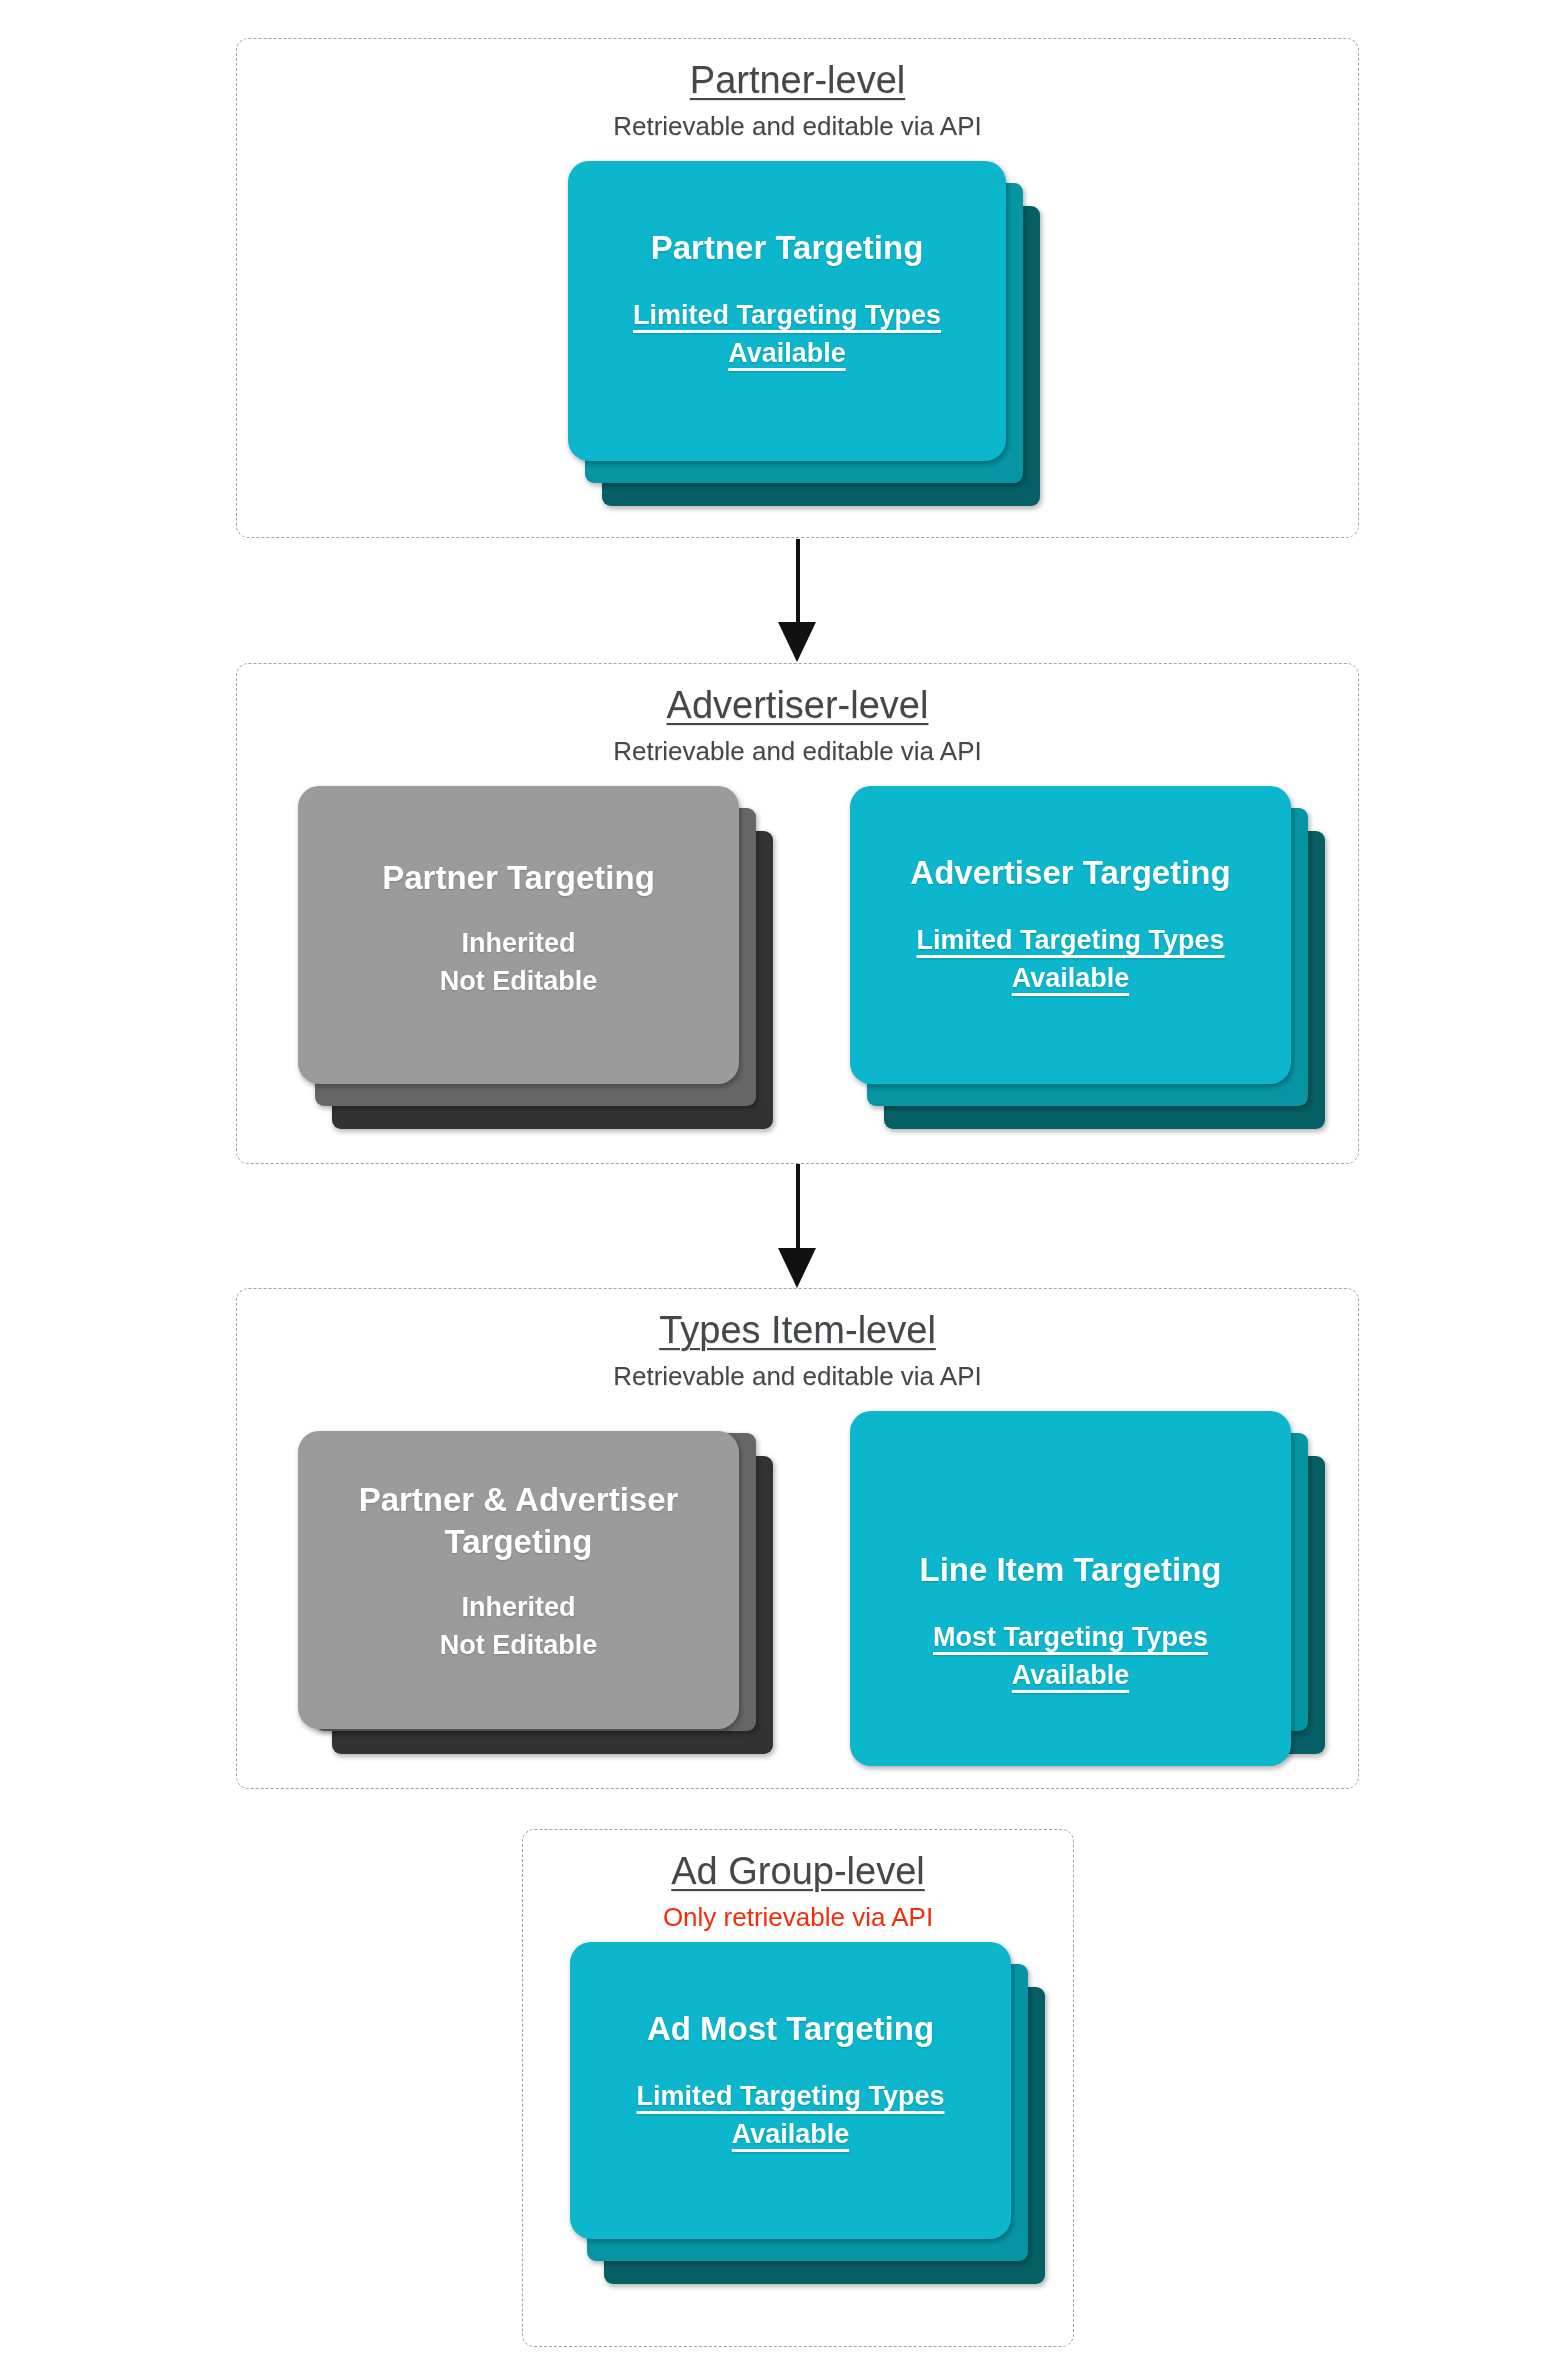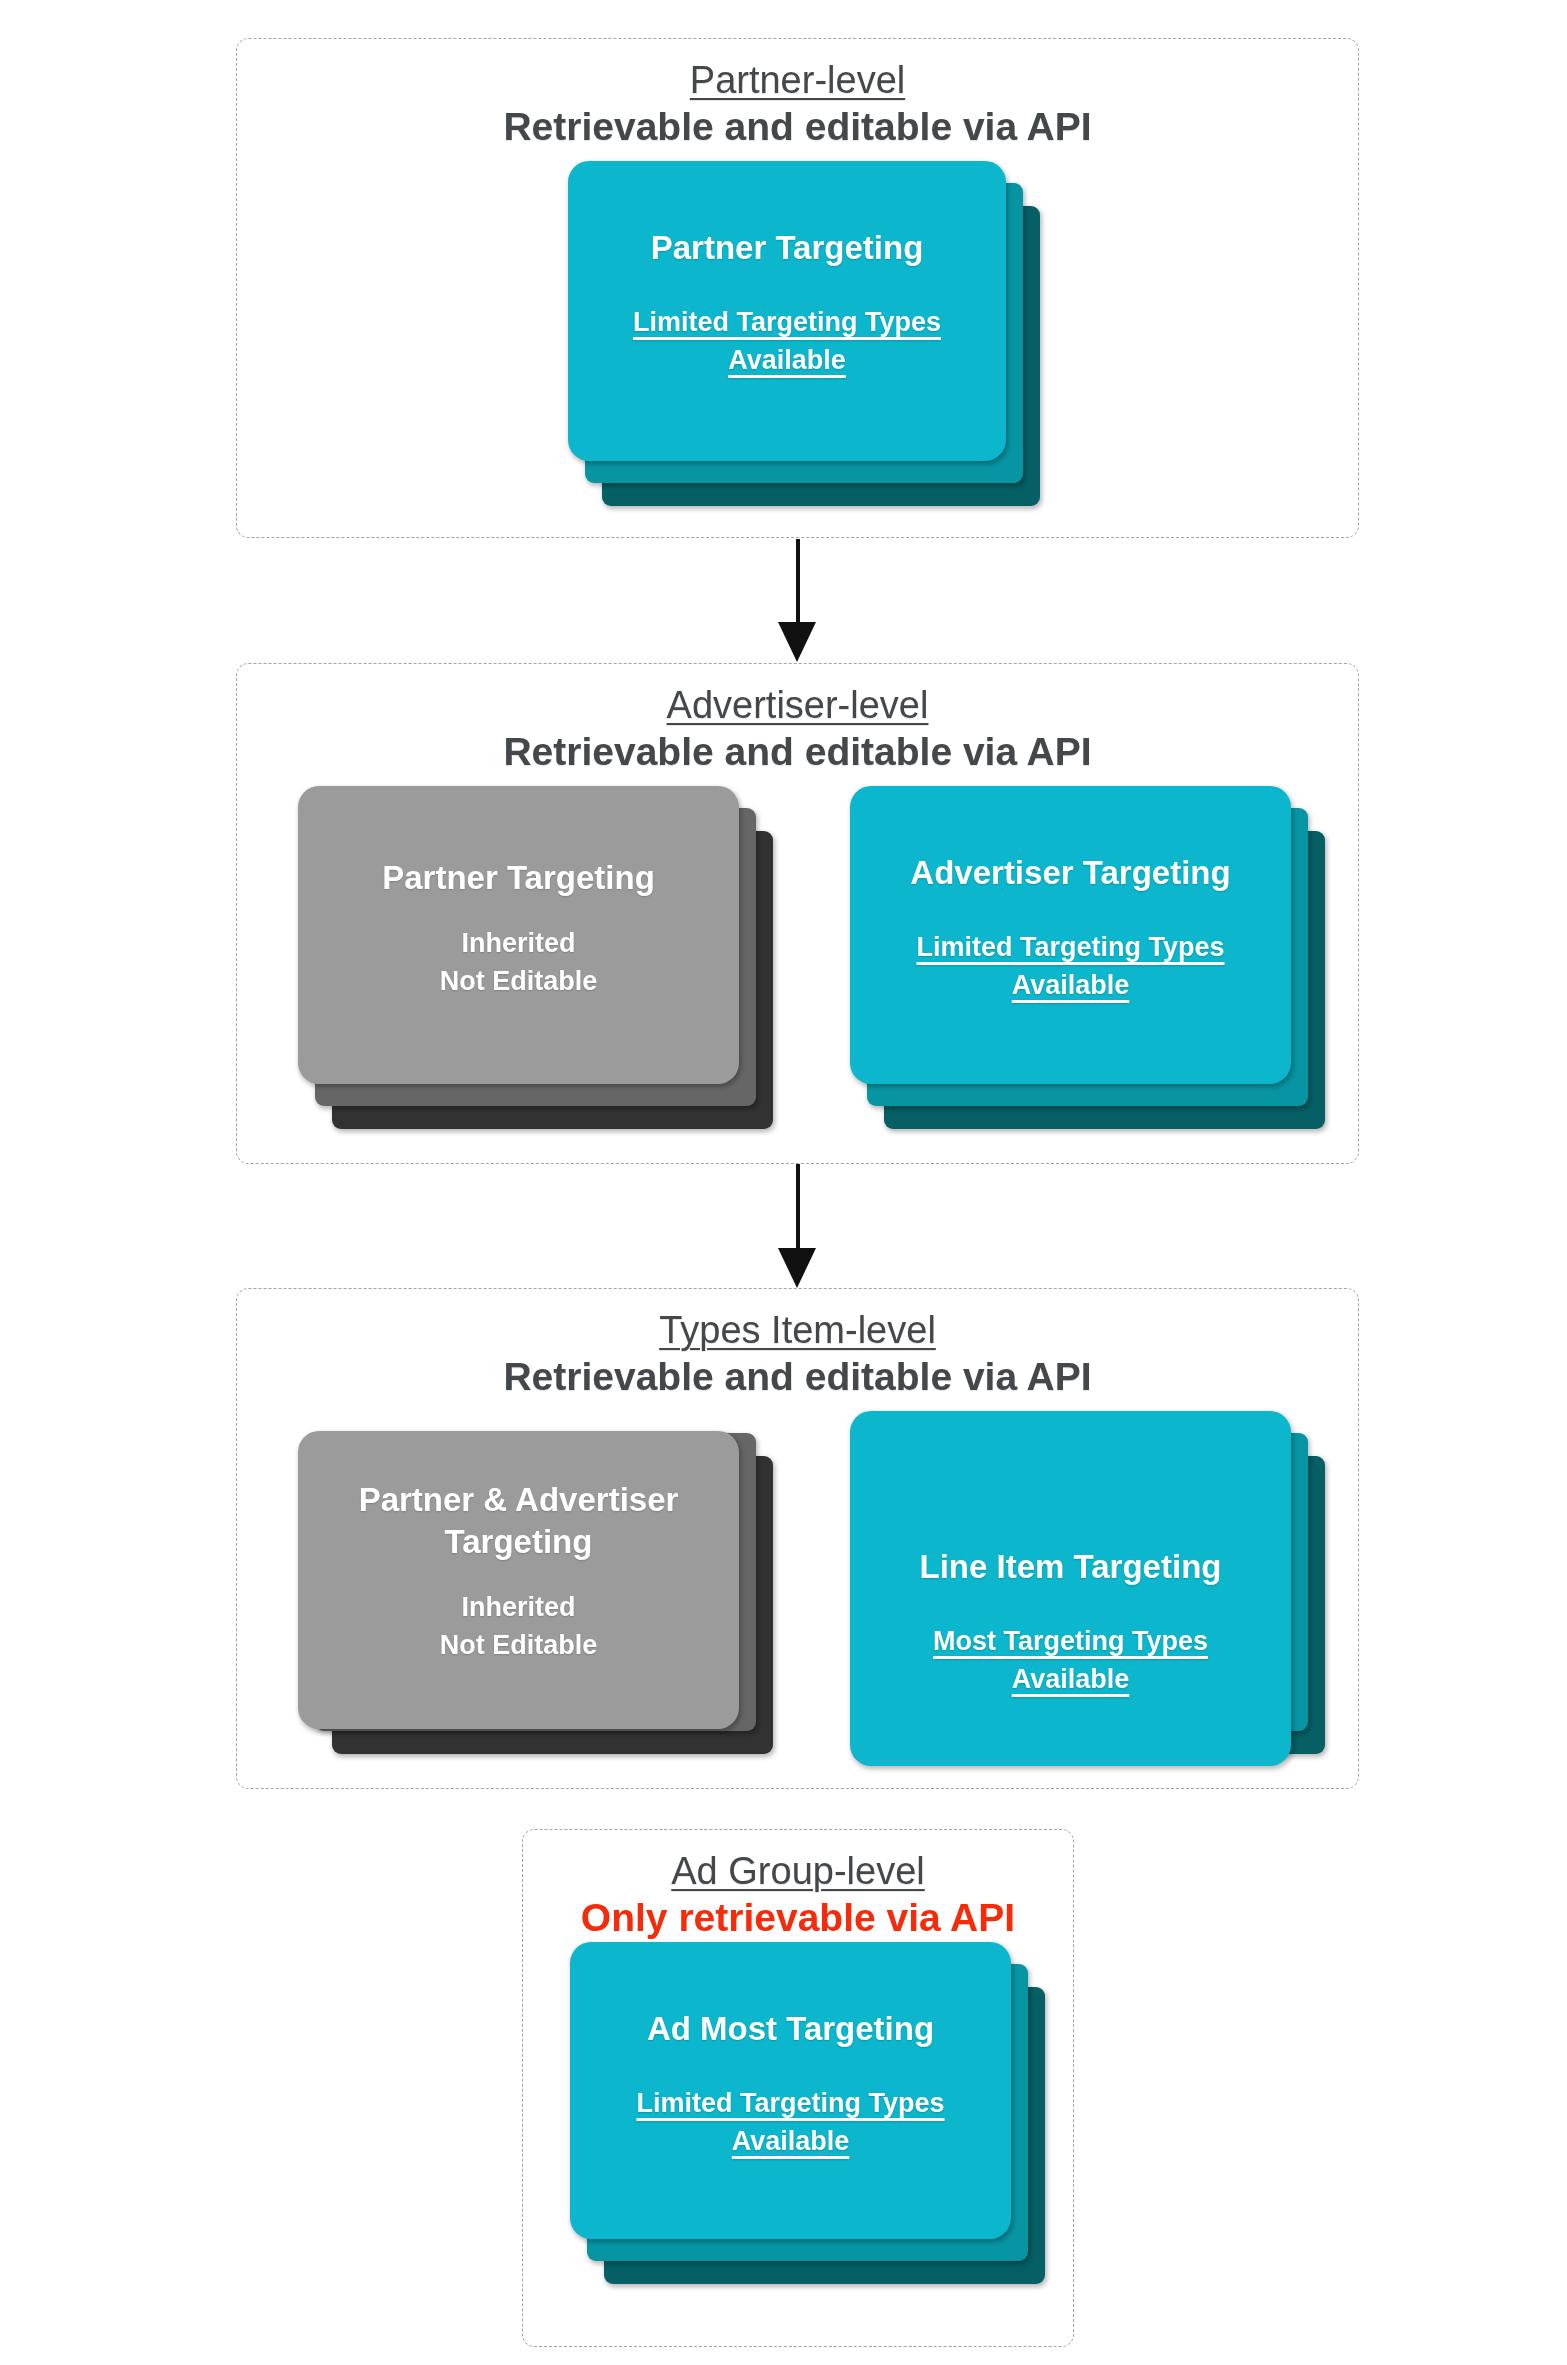--- a/index.html
+++ b/index.html
@@ -12,21 +12,21 @@
     position:absolute; border:1.8px dashed var(--border-gray);
     border-radius:12.5px; background:#ffffff; box-sizing:border-box;
   }
   .sec-head { text-align:center; padding-top:21.4px; }
   .sec-title {
     font-size:38px; line-height:41px; color:var(--heading-ink);
     text-decoration:underline; text-underline-offset:5.4px; text-decoration-thickness:2.2px;
     text-shadow:0 0.9px 0.9px rgba(0,0,0,0.12);
   }
   .sec-sub {
-    font-size:39px; line-height:39px; font-weight:bold; color:var(--heading-ink);
+    font-size:26px; line-height:39px; font-weight:normal; color:var(--heading-ink);
     margin-top:5.4px; text-shadow:0 0.9px 0.9px rgba(0,0,0,0.12);
   }
   .sec-sub.alert { color:var(--alert-red); text-shadow:none; }
 
   
   .stack { position:absolute; }
   .layer {
     position:absolute; border-radius:9px;
     box-shadow:1.8px 2.7px 5.4px rgba(0,0,0,0.28);
   }
@@ -44,21 +44,21 @@
   .stack.cyan .layer.front { padding-top:66px; }
   .stack.gray .layer.front { padding-top:71px; }
   .stack.gray.two-line-title .layer.front { padding-top:48px; }
 
   .card-title {
     font-size:33px; line-height:42px; font-weight:bold; color:#ffffff;
     text-align:center; max-width:384px; text-shadow:0 0.9px 1.8px rgba(0,0,0,0.18);
   }
   .card-body {
     font-size:27px; line-height:38px; font-weight:bold; color:#ffffff;
-    text-align:center; max-width:348px; margin-top:34px;
+    text-align:center; max-width:348px; margin-top:27px;
     text-shadow:0 0.9px 1.8px rgba(0,0,0,0.18);
   }
   .card-body.u {
     text-decoration:underline; text-underline-offset:6.3px; text-decoration-thickness:2.7px;
   }
   .gray-line { font-size:27px; line-height:38px; font-weight:bold; color:#ffffff; text-align:center;
     text-shadow:0 0.9px 1.8px rgba(0,0,0,0.18); }
   .gray-lines { margin-top:25px; }
 
   

